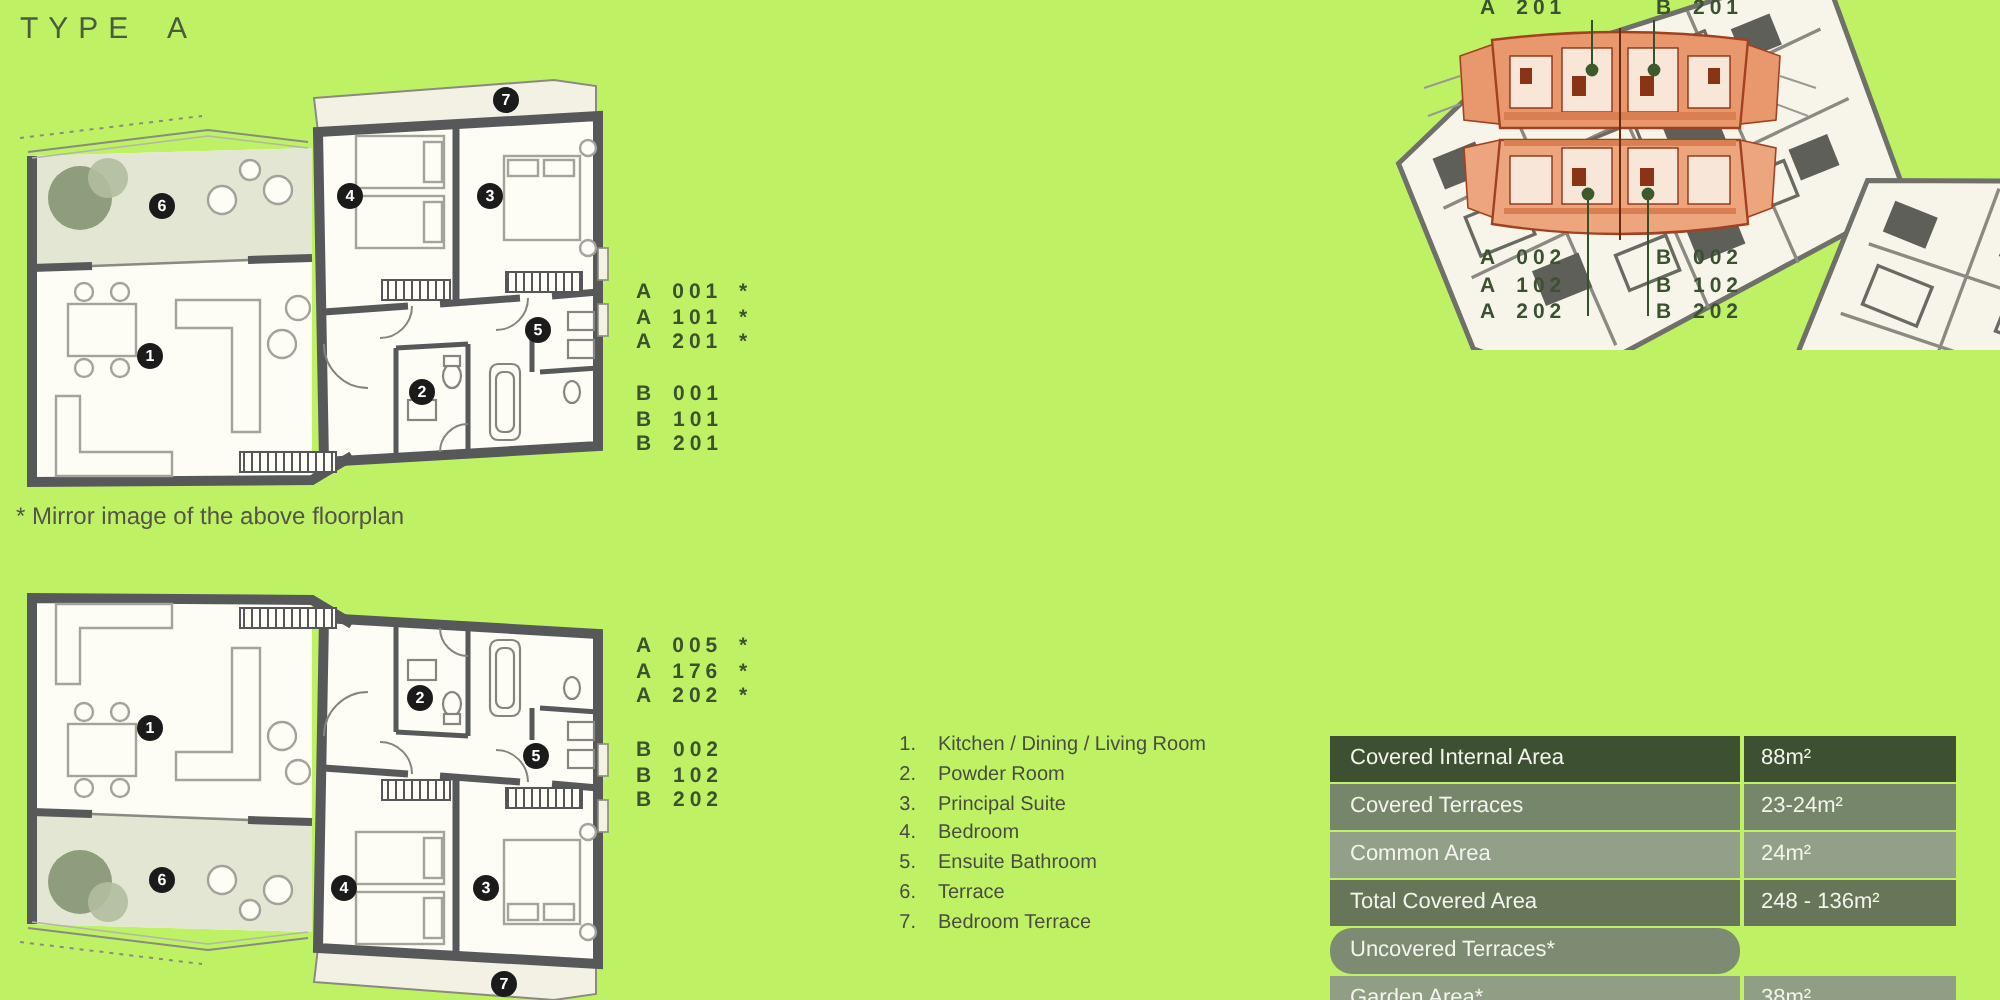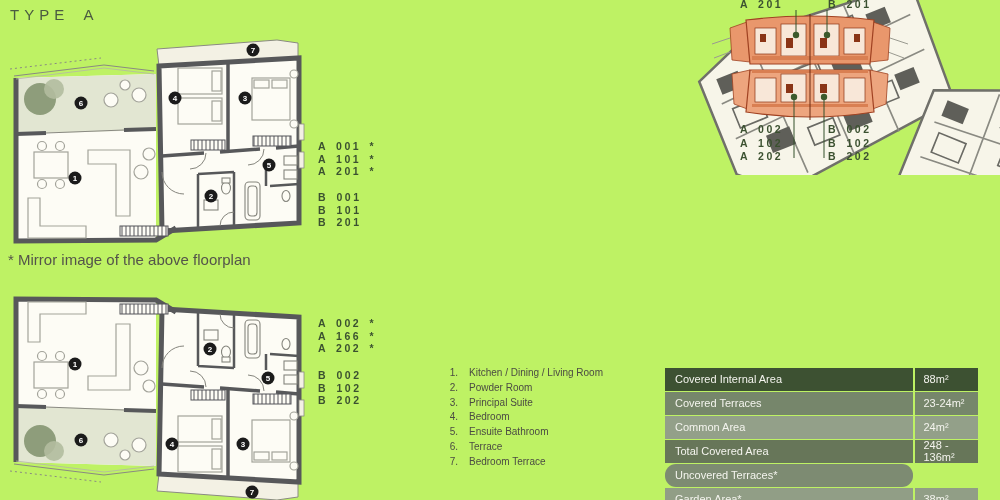--- a/index.html
+++ b/index.html
@@ -16,30 +16,30 @@
   .plan.lower svg{transform:scaleY(-1);}
 
   .marker{position:absolute;width:13px;height:13px;border-radius:50%;background:#1b1b1b;
           color:#fff;font-size:8px;font-weight:bold;display:flex;align-items:center;justify-content:center;
           transform:translate(-50%,-50%);line-height:1;}
 
   .units{position:absolute;color:#3b5130;font-weight:bold;font-size:10.5px;letter-spacing:2.5px;
          word-spacing:3px;line-height:12.5px;white-space:nowrap;}
   .units.kp{line-height:13.5px;}
 
-  .note{position:absolute;left:8px;top:251px;font-size:15px;color:#54544a;}
+  .note{position:absolute;left:8px;top:251px;font-size:12px;color:#54544a;}
 
   .legend{position:absolute;left:444px;top:366px;font-size:10px;color:#4b4b43;}
   .lrow{display:flex;line-height:14.8px;}
   .lnum{width:14px;text-align:right;margin-right:11px;}
 
   .area-table{position:absolute;left:665px;top:368px;width:313px;display:flex;
               flex-direction:column;row-gap:1.5px;}
   .trow{display:flex;column-gap:1.5px;height:22.5px;}
-  .tlabel{width:248px;display:flex;align-items:center;padding-left:10px;box-sizing:border-box;
+  .tlabel{width:205px;display:flex;align-items:center;padding-left:10px;box-sizing:border-box;
           color:#f4f4ee;font-size:11px;}
   .tvalue{flex:1;display:flex;align-items:center;padding-left:9px;box-sizing:border-box;
           color:#f4f4ee;font-size:11px;}
   .r0 .tlabel,.r0 .tvalue{background:#3d5132;}
   .r1 .tlabel,.r1 .tvalue{background:#76866b;}
   .r2 .tlabel,.r2 .tvalue{background:#93a089;}
   .r3 .tlabel,.r3 .tvalue{background:#677659;}
   .r4 .tlabel,.r4 .tvalue{background:#7d8b72;border-radius:11px;}
   .r5 .tlabel,.r5 .tvalue{background:#919e86;}
 
@@ -197,22 +197,22 @@
     <div>A 001 *</div>
     <div>A 101 *</div>
     <div>A 201 *</div>
   </div>
   <div class="units" style="left:318px;top:191px">
     <div>B 001</div>
     <div>B 101</div>
     <div>B 201</div>
   </div>
   <div class="units" style="left:318px;top:317px">
-    <div>A 002 *</div>
-    <div>A 166 *</div>
+    <div>A 005 *</div>
+    <div>A 176 *</div>
     <div>A 202 *</div>
   </div>
   <div class="units" style="left:318px;top:369px">
     <div>B 002</div>
     <div>B 102</div>
     <div>B 202</div>
   </div>
 
   <div class="note">* Mirror image of the above floorplan</div>
 

